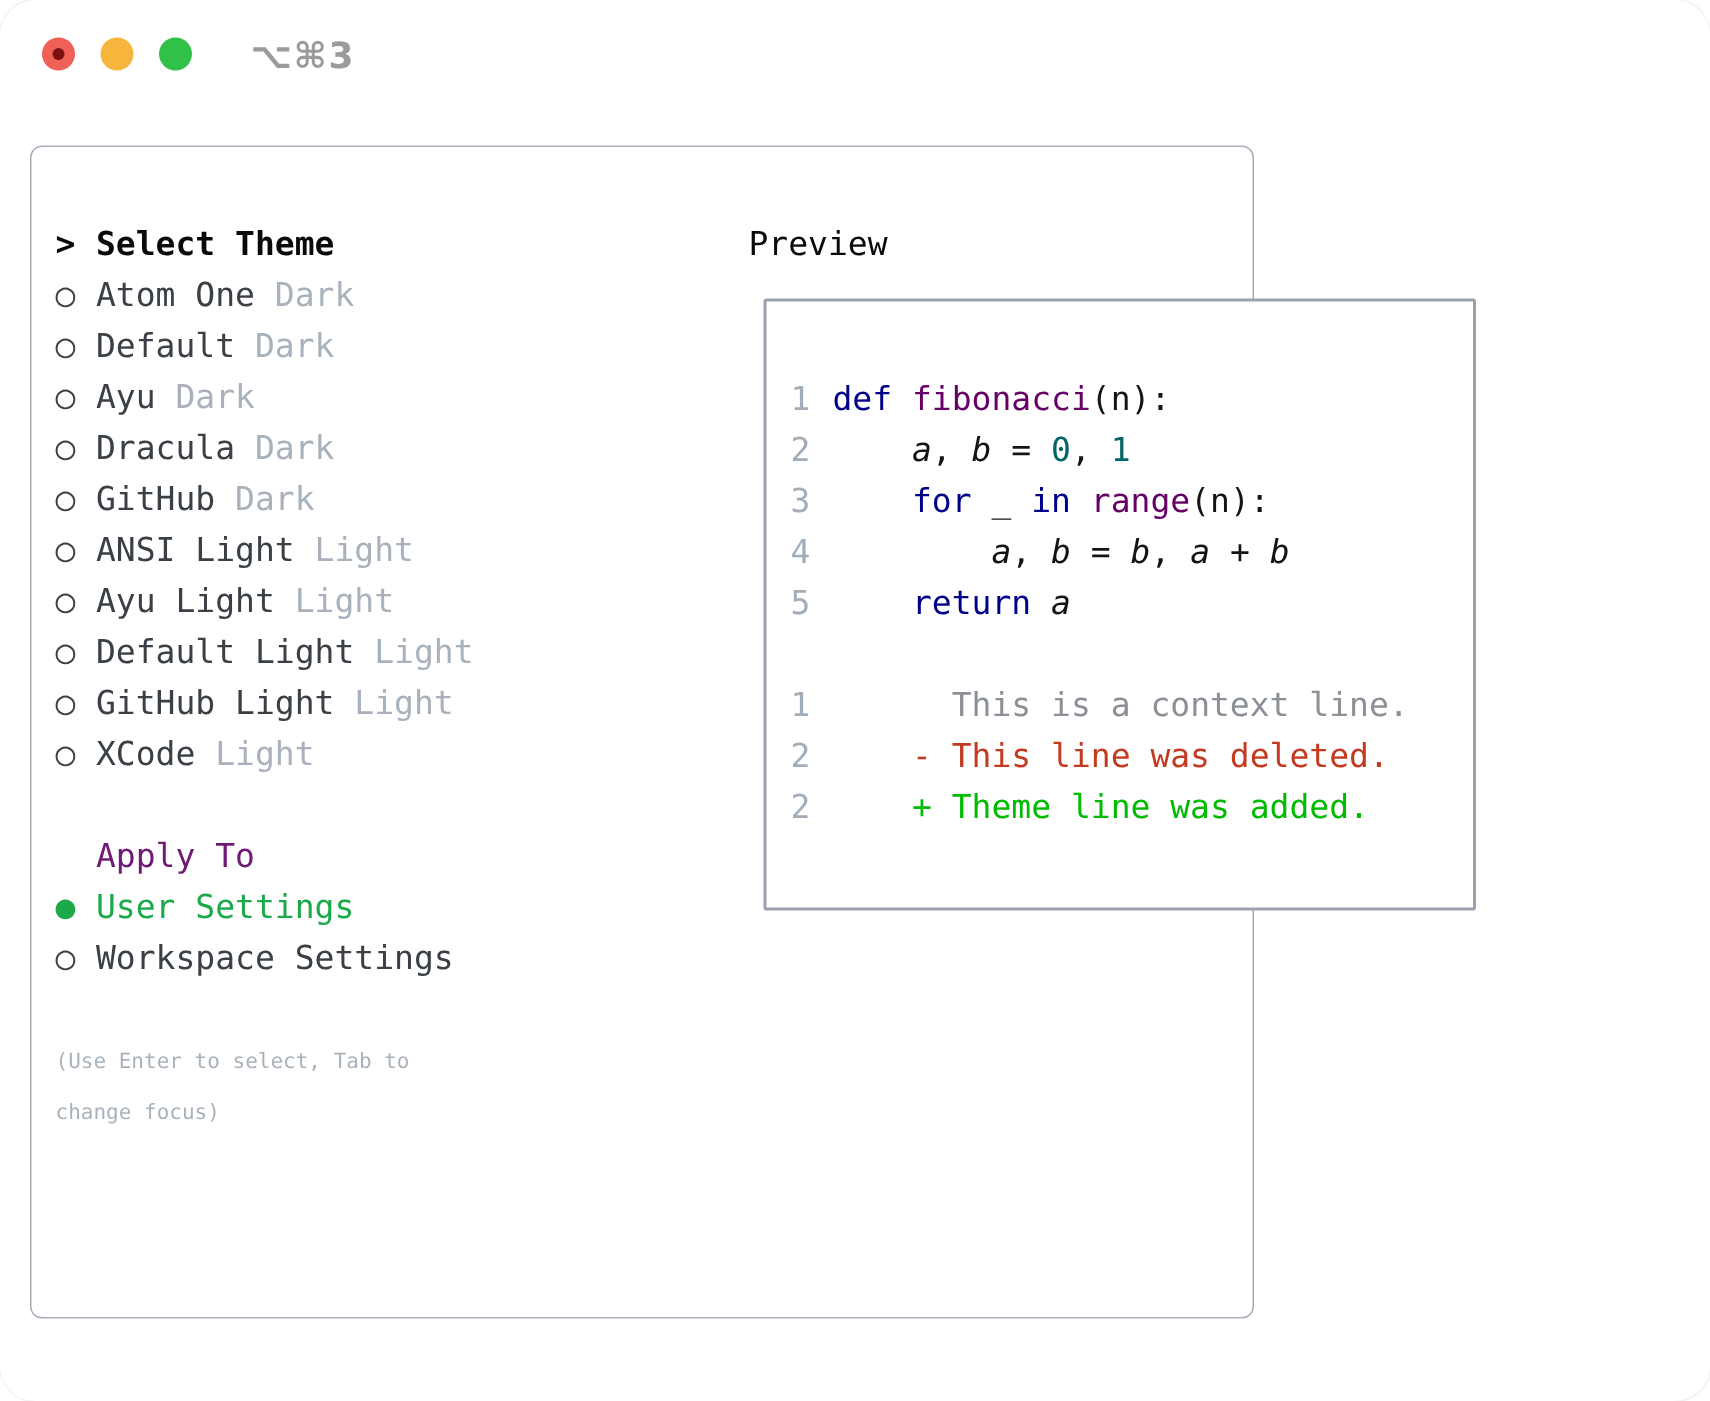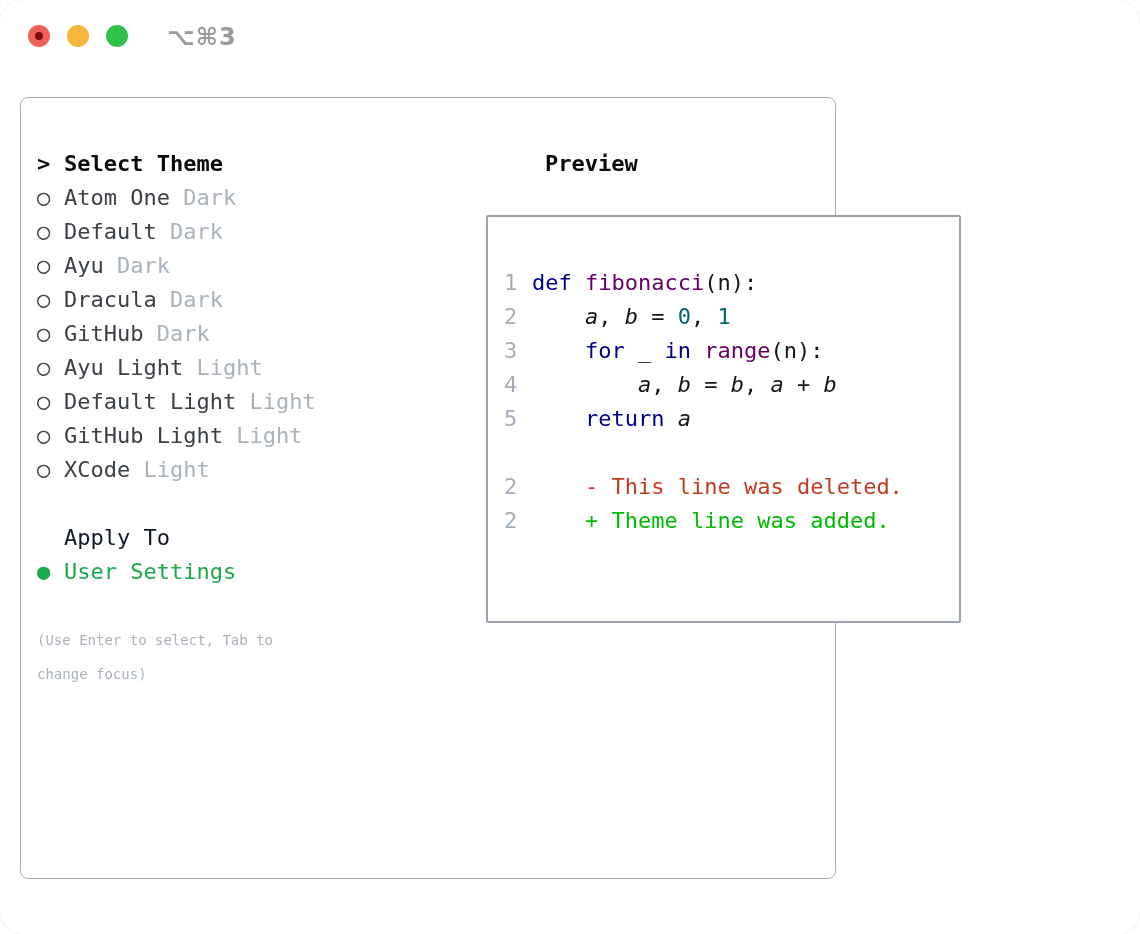--- a/index.html
+++ b/index.html
@@ -17,29 +17,29 @@
 
   
   .panel{position:absolute;left:20px;top:97px;width:816px;height:782px;box-sizing:border-box;border:1.5px solid var(--panel-border);border-radius:8px;background:#fff;}
 
   
   .left-col{position:absolute;left:16px;top:49px;width:445px;}
   .row{height:34px;line-height:34px;font-size:22px;color:var(--item-text);white-space:pre;}
   .marker{display:inline-block;width:27px;color:var(--item-text);}
   .header-row{color:var(--heading);font-weight:bold;}
   .header-row .marker{color:var(--heading);}
-  .apply-header{color:#0f172a;}
+  .apply-header{color:#701a75;}
   .row.selected .marker,.row.selected .name{color:var(--accent);}
   .variant{color:var(--muted);}
   .spacer{height:34px;}
   .hint{font-size:14px;line-height:34px;color:var(--muted);white-space:pre-line;}
 
   
-  .preview-title{position:absolute;left:478px;top:49px;height:34px;line-height:34px;font-size:22px;font-weight:bold;color:var(--heading);margin-left:46px;}
-  .preview-box{position:absolute;left:465px;top:101px;width:475px;height:408px;box-sizing:border-box;border:2px solid var(--preview-border);border-radius:2px;padding:49px 0 0 16px;overflow:hidden;background:#fff;margin-top:16px;}
+  .preview-title{position:absolute;left:478px;top:49px;height:34px;line-height:34px;font-size:22px;font-weight:normal;color:var(--heading);}
+  .preview-box{position:absolute;left:488px;top:101px;width:475px;height:408px;box-sizing:border-box;border:2px solid var(--preview-border);border-radius:2px;padding:49px 0 0 16px;overflow:hidden;background:#fff;}
   .code-line{height:34px;line-height:34px;font-size:22px;white-space:pre;}
   .ln{display:inline-block;width:28px;color:var(--line-number);}
   .tok-kw{color:var(--code-keyword);}
   .tok-fn{color:var(--code-function);}
   .tok-lit{color:var(--code-literal);}
   .tok-pl{color:var(--code-plain);}
   .tok-var{color:var(--code-plain);font-style:italic;}
   .tok-ctx{color:var(--diff-context);}
   .tok-del{color:var(--diff-deleted);}
   .tok-add{color:var(--diff-added);}
@@ -62,49 +62,52 @@
 
     <div class="left-col">
       <div class="row header-row"><span class="marker">&gt;</span><span>Select Theme</span></div>
 
       <div>
           <div class="row"><span class="marker">○</span><span class="name">Atom One</span> <span class="variant">Dark</span></div>
           <div class="row"><span class="marker">○</span><span class="name">Default</span> <span class="variant">Dark</span></div>
           <div class="row"><span class="marker">○</span><span class="name">Ayu</span> <span class="variant">Dark</span></div>
           <div class="row"><span class="marker">○</span><span class="name">Dracula</span> <span class="variant">Dark</span></div>
           <div class="row"><span class="marker">○</span><span class="name">GitHub</span> <span class="variant">Dark</span></div>
+          <div class="row"><span class="marker">○</span><span class="name">ANSI Light</span> <span class="variant">Light</span></div>
           <div class="row"><span class="marker">○</span><span class="name">Ayu Light</span> <span class="variant">Light</span></div>
           <div class="row"><span class="marker">○</span><span class="name">Default Light</span> <span class="variant">Light</span></div>
           <div class="row"><span class="marker">○</span><span class="name">GitHub Light</span> <span class="variant">Light</span></div>
           <div class="row"><span class="marker">○</span><span class="name">XCode</span> <span class="variant">Light</span></div>
         </div>
 
       <div class="spacer"></div>
 
       <div class="row apply-header"><span class="marker"></span><span>Apply To</span></div>
 
       <div>
           <div class="row selected"><span class="marker">●</span><span class="name">User Settings</span></div>
+          <div class="row"><span class="marker">○</span><span class="name">Workspace Settings</span></div>
         </div>
 
       <div class="spacer"></div>
 
       <div class="hint">(Use Enter to select, Tab to
 change focus)</div>
     </div>
 
     <div class="preview-title">Preview</div>
 
     <div class="preview-box">
       <div>
           <div class="code-line"><span class="ln">1</span><span class="tok-kw">def</span><span class="tok-pl"> </span><span class="tok-fn">fibonacci</span><span class="tok-pl">(n):</span></div>
           <div class="code-line"><span class="ln">2</span><span class="tok-pl">    </span><span class="tok-var">a</span><span class="tok-pl">, </span><span class="tok-var">b</span><span class="tok-pl"> = </span><span class="tok-lit">0</span><span class="tok-pl">, </span><span class="tok-lit">1</span></div>
           <div class="code-line"><span class="ln">3</span><span class="tok-pl">    </span><span class="tok-kw">for</span><span class="tok-pl"> _ </span><span class="tok-kw">in</span><span class="tok-pl"> </span><span class="tok-fn">range</span><span class="tok-pl">(n):</span></div>
           <div class="code-line"><span class="ln">4</span><span class="tok-pl">        </span><span class="tok-var">a</span><span class="tok-pl">, </span><span class="tok-var">b</span><span class="tok-pl"> = </span><span class="tok-var">b</span><span class="tok-pl">, </span><span class="tok-var">a</span><span class="tok-pl"> + </span><span class="tok-var">b</span></div>
           <div class="code-line"><span class="ln">5</span><span class="tok-pl">    </span><span class="tok-kw">return</span><span class="tok-pl"> </span><span class="tok-var">a</span></div>
           <div class="code-line">&nbsp;</div>
+          <div class="code-line"><span class="ln">1</span><span class="tok-ctx">      </span><span class="tok-ctx">This is a context line.</span></div>
           <div class="code-line"><span class="ln">2</span><span class="tok-pl">    </span><span class="tok-del">- This line was deleted.</span></div>
           <div class="code-line"><span class="ln">2</span><span class="tok-pl">    </span><span class="tok-add">+ Theme line was added.</span></div>
         </div>
     </div>
 
   </div>
 </div>
 
 </body></html>

